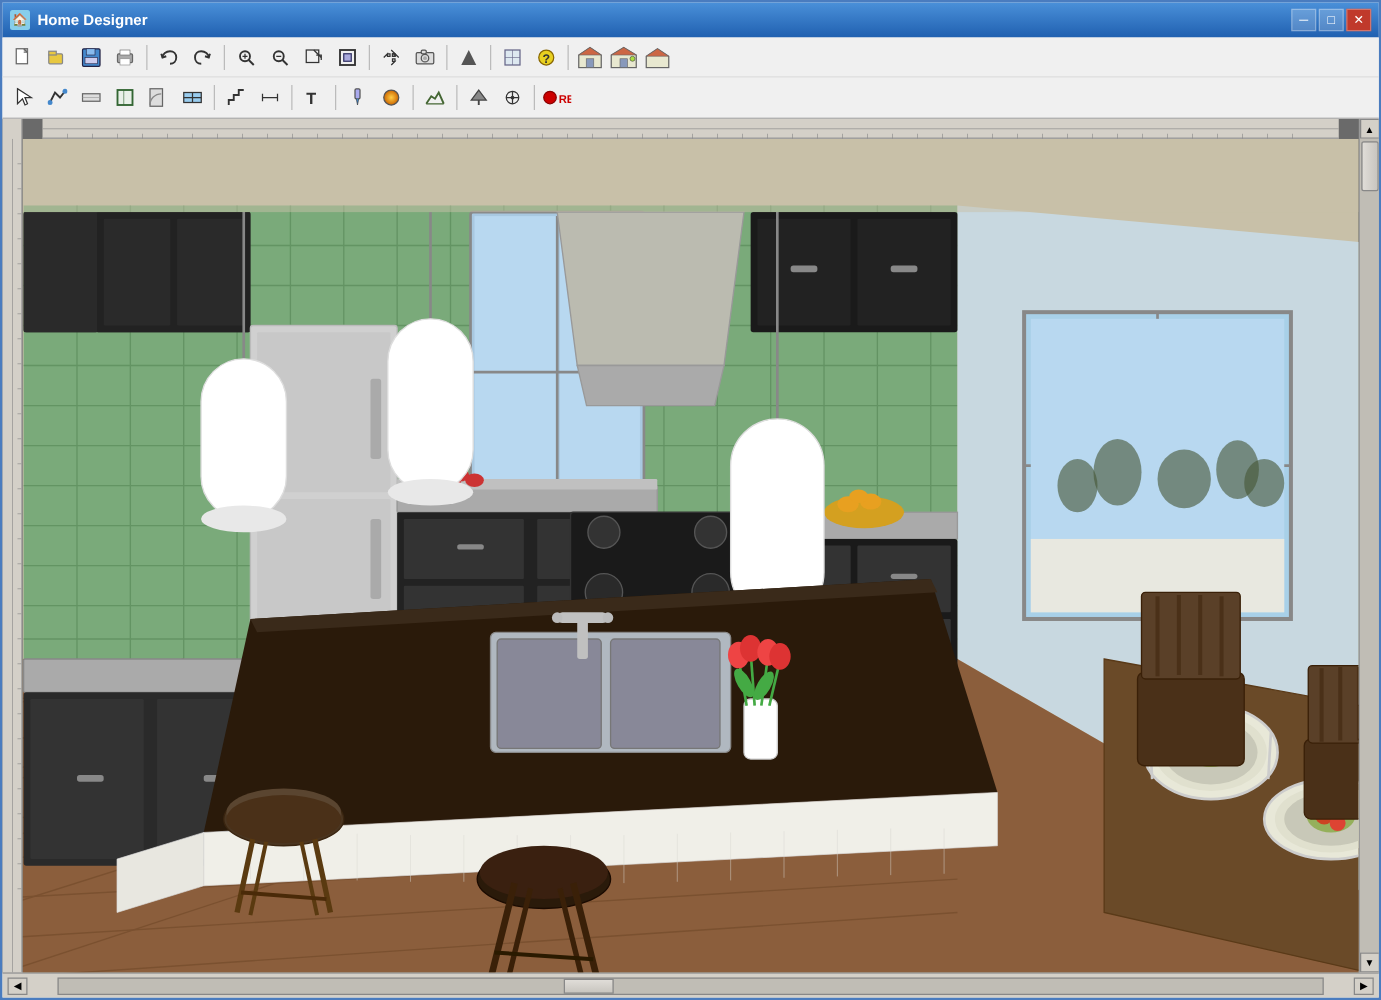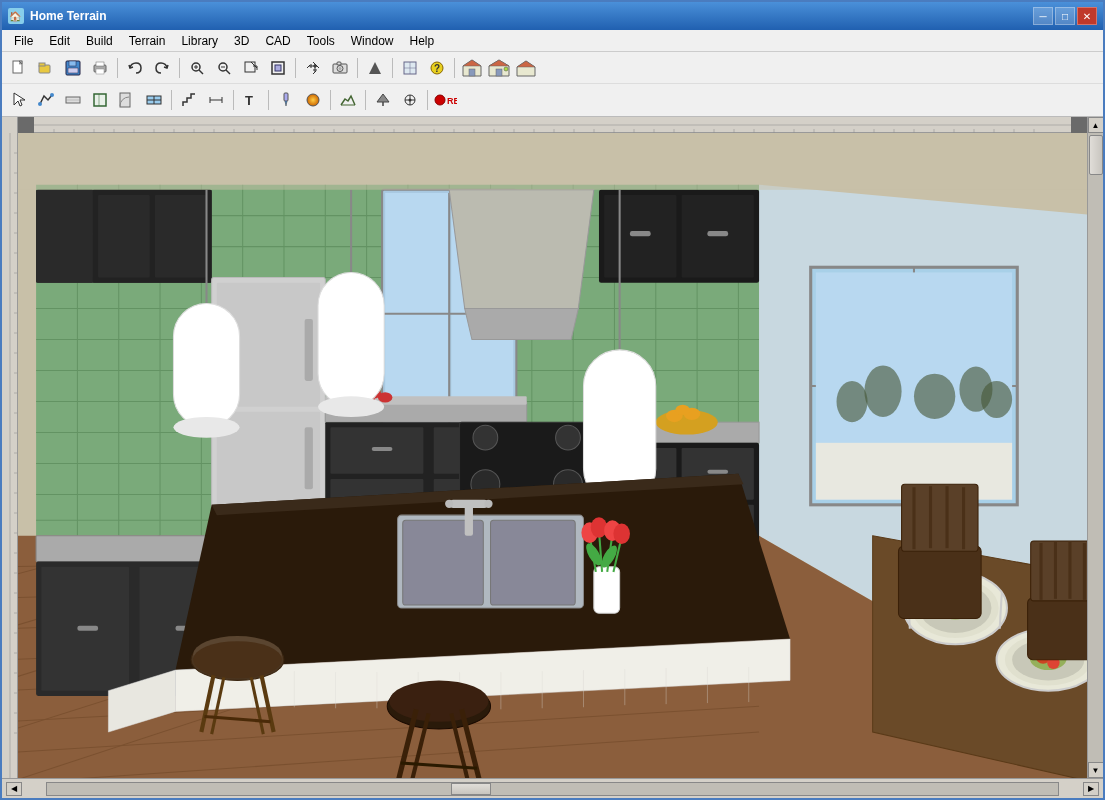--- a/index.html
+++ b/index.html
@@ -263,41 +263,29 @@
     }
   </style>
 </head>
 <body>
 
 <div class="window">
 
   <div class="title-bar">
     <div class="title-bar-left">
       <div class="title-icon">🏠</div>
-      <span>Home Terrain</span>
+      <span>Home Designer</span>
     </div>
     <div class="title-bar-controls">
       <div class="title-btn">─</div>
       <div class="title-btn">□</div>
       <div class="title-btn close">✕</div>
     </div>
   </div>
 
-  <div class="menu-bar">
-    <div class="menu-item">File</div>
-    <div class="menu-item">Edit</div>
-    <div class="menu-item">Build</div>
-    <div class="menu-item">Terrain</div>
-    <div class="menu-item">Library</div>
-    <div class="menu-item">3D</div>
-    <div class="menu-item">CAD</div>
-    <div class="menu-item">Tools</div>
-    <div class="menu-item">Window</div>
-    <div class="menu-item">Help</div>
-  </div>
 
   <div class="toolbar-container">
     <div class="toolbar">
 
       <button class="tb-btn" title="New">
         <svg width="16" height="16" viewBox="0 0 16 16">
             <rect x="2" y="1" width="9" height="12" fill="white" stroke="#666" stroke-width="1"></rect>
             <polyline points="8,1 11,1 11,4 8,4" fill="#aaa" stroke="#666" stroke-width="0.5"></polyline>
             <polyline points="8,1 11,4" fill="none" stroke="#666" stroke-width="1"></polyline>
           </svg>

